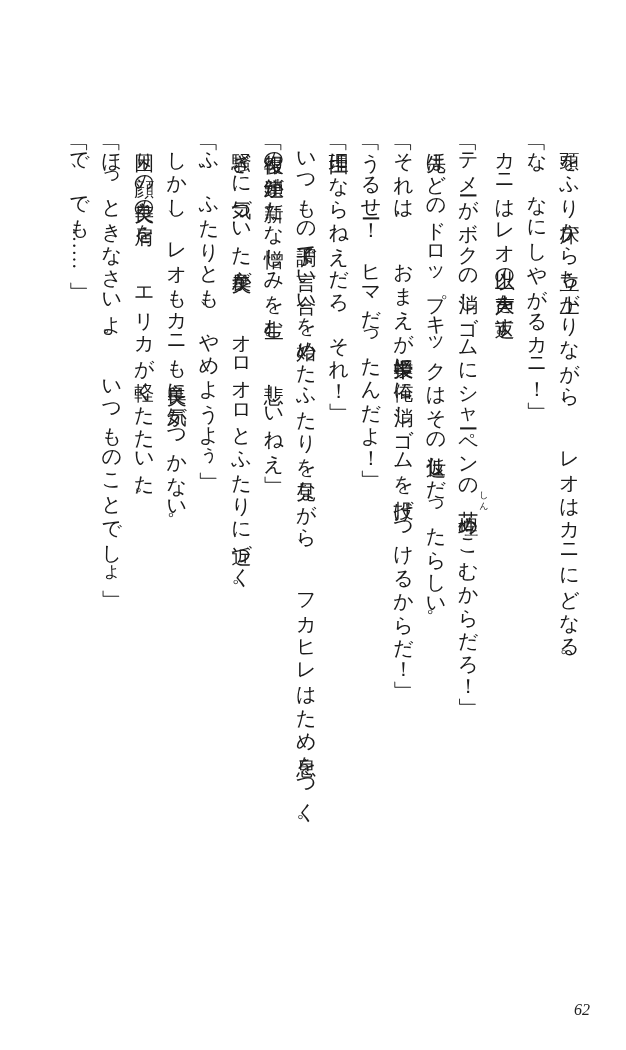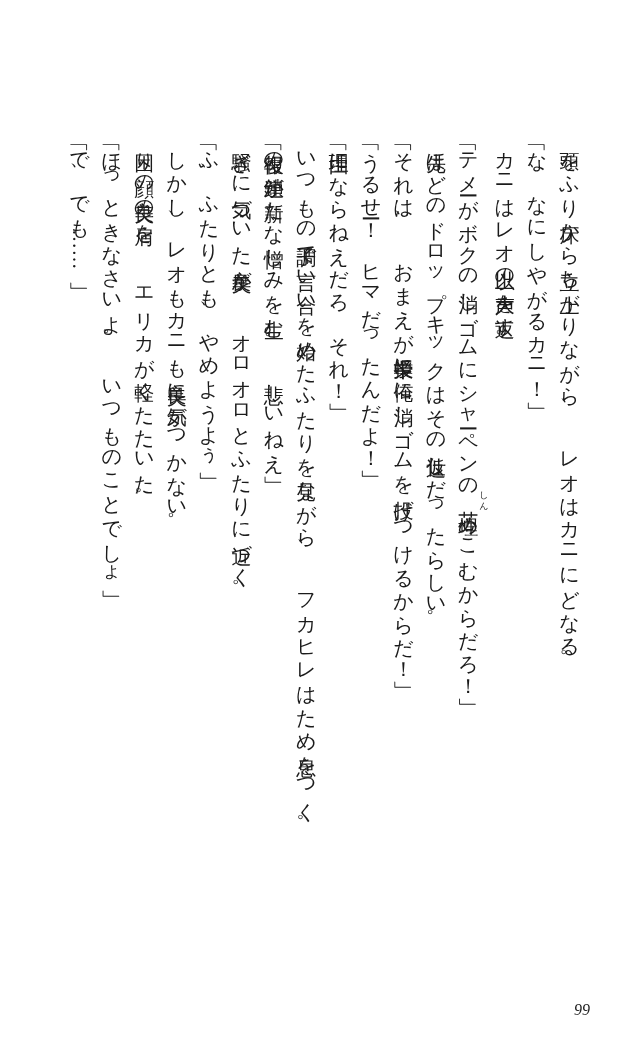--- a/index.html
+++ b/index.html
@@ -71,14 +71,14 @@
       <p>「理由にならねえだろ、それ！」</p>
       <p>いつもの調子で言い合いを始めたふたりを見ながら、　フカヒレはため息をつく。</p>
       <p>「報復の連鎖が新たな憎しみを生む。　悲しいねえ」</p>
       <p>騒ぎに気づいた良美が、　オロオロとふたりに近づく。</p>
       <p>「ふ、ふたりとも、やめようよぅ」</p>
       <p>しかし、レオもカニも良美に気がつかない。</p>
       <p>困り顔の良美の肩を、　エリカが軽くたたいた。</p>
       <p>「ほっときなさいよ。　いつものことでしょ」</p>
       <p>「で、でも……」</p>
     </div>
-  <div class="page-number">99</div>
+  <div class="page-number">62</div>
 </div>
 
 </body></html>

